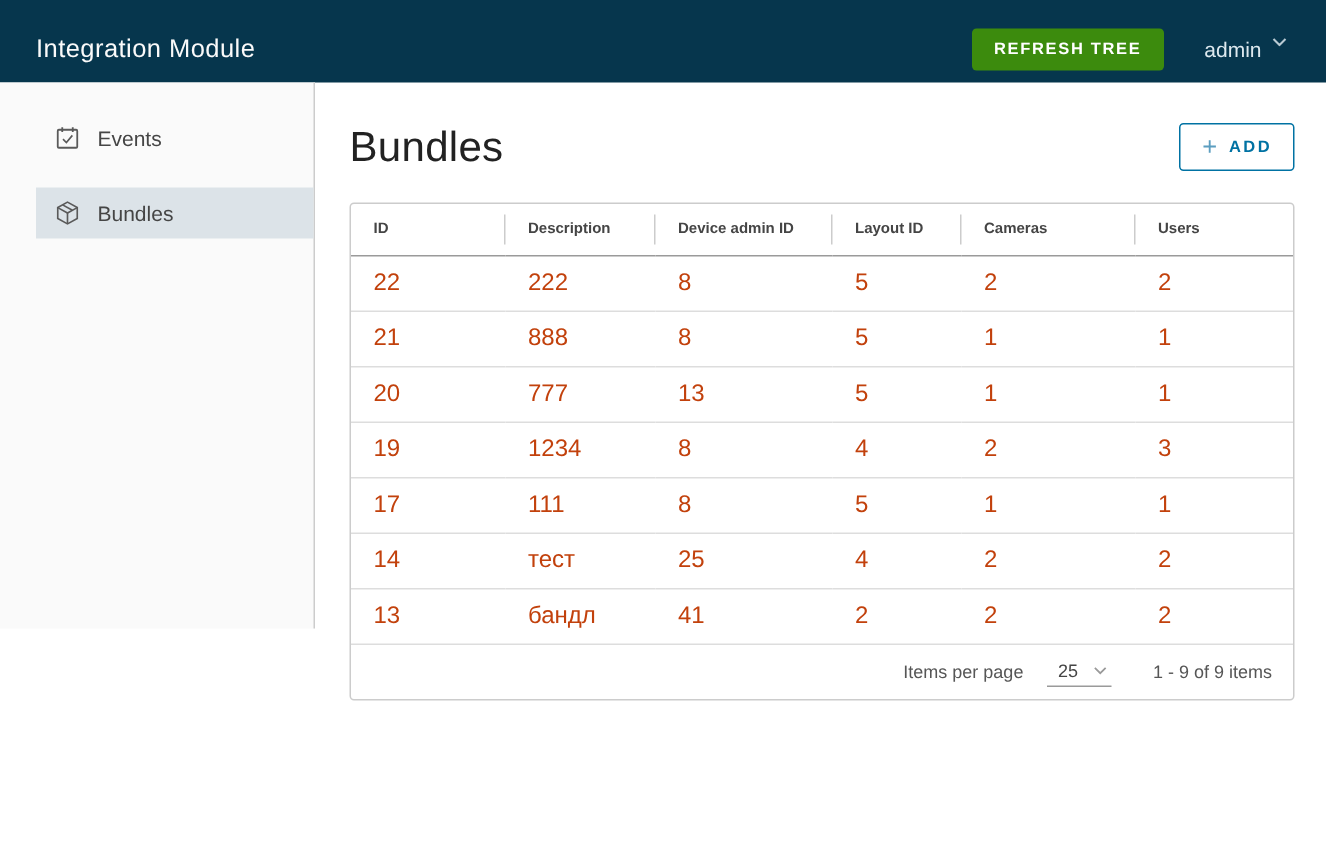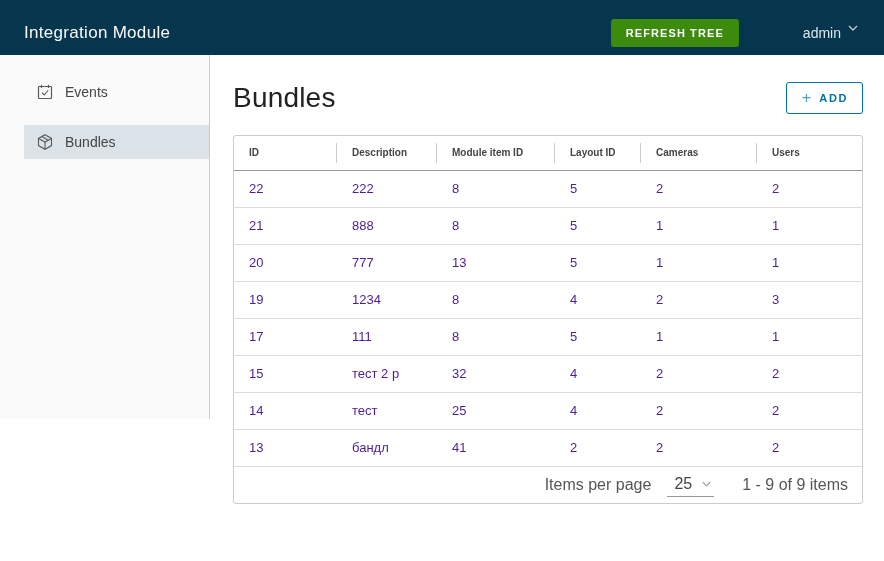--- a/index.html
+++ b/index.html
@@ -10,21 +10,20 @@
     color: #565656;
   }
 
   
   .app-header {
     height: 55px;
     background: var(--header-bg, #06364D);
     display: flex;
     align-items: center;
     padding: 10px 26px 0 24px;
-    gap: 37px;
   }
   .app-title { color: #fafafa; font-size: 17px; letter-spacing: .3px; }
   .header-spacer { flex: 1; }
   .refresh-btn {
     background: var(--refresh-green, #3C8B0D);
     color: #fff;
     border: none;
     border-radius: 3px;
     font-family: inherit;
     font-size: 11px;
@@ -117,36 +116,36 @@
   }
   .datagrid th:not(:last-child)::after {
     content: "";
     position: absolute;
     right: 0; top: 7px; bottom: 7px;
     width: 1px;
     background: #CCCCCC;
   }
   .datagrid td {
     height: 37px;
-    font-size: 13px;
-    color: #4c1d95;
+    font-size: 16px;
+    color: #c2410c;
     padding: 0 8px 0 15px;
     border-bottom: 1px solid #DDDDDD;
     white-space: nowrap;
     margin-top: 32px;
   }
   .datagrid tbody tr:last-child td { border-bottom: none; }
 
   .datagrid-footer {
     display: flex;
     align-items: center;
     justify-content: flex-end;
     height: 37px;
     border-top: 1px solid #DDDDDD;
-    font-size: 16px;
+    font-size: 12px;
     color: #565656;
     padding-right: 14px;
   }
   .page-size {
     display: flex;
     align-items: center;
     gap: 10px;
     margin: 0 28px 0 16px;
     padding: 2px 3px 3px 7px;
     border-bottom: 1px solid #9A9A9A;
@@ -208,21 +207,21 @@
             <col style="width:100px">
             <col style="width:118px">
           <col style="width:86px">
             <col style="width:116px">
             <col style="width:105px">
         </colgroup>
         <thead>
             <tr>
               <th>ID</th>
               <th>Description</th>
-              <th>Module item ID</th>
+              <th>Device admin ID</th>
               <th>Layout ID</th>
               <th>Cameras</th>
               <th>Users</th>
             </tr>
           </thead>
         <tbody>
             <tr>
               <td>22</td>
               <td>222</td>
               <td>8</td>
@@ -254,28 +253,20 @@
               <td>2</td>
               <td>3</td>
             </tr>
             <tr>
               <td>17</td>
               <td>111</td>
               <td>8</td>
               <td>5</td>
               <td>1</td>
               <td>1</td>
-            </tr>
-            <tr>
-              <td>15</td>
-              <td>тест 2 р</td>
-              <td>32</td>
-              <td>4</td>
-              <td>2</td>
-              <td>2</td>
             </tr>
             <tr>
               <td>14</td>
               <td>тест</td>
               <td>25</td>
               <td>4</td>
               <td>2</td>
               <td>2</td>
             </tr>
             <tr>

